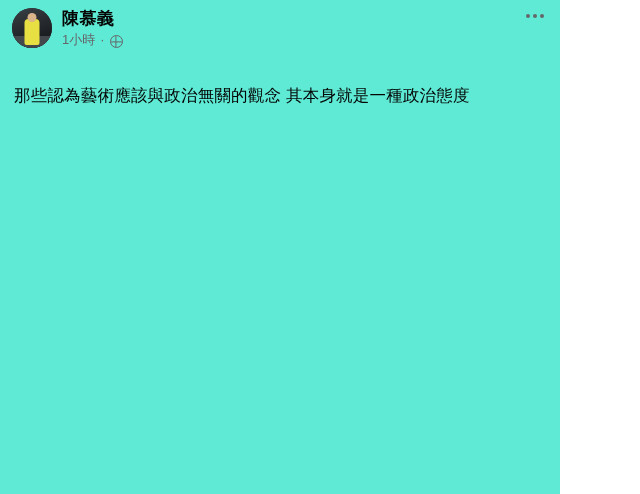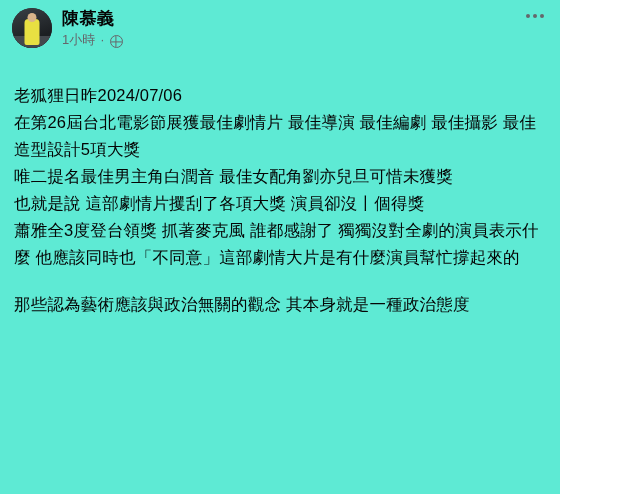--- a/index.html
+++ b/index.html
@@ -186,21 +186,16 @@
       </div>
     </div>
     <div class="menu-dots">
       <span></span>
       <span></span>
       <span></span>
     </div>
   </div>
 
   <div class="post-body">
-    <p class="para spaced">老狐狸日昨2024/07/06
-在第26屆台北電影節展獲最佳劇情片 最佳導演 最佳編劇 最佳攝影 最佳造型設計5項大獎
-唯二提名最佳男主角白潤音 最佳女配角劉亦兒旦可惜未獲獎
-也就是說 這部劇情片攫刮了各項大獎 演員卻沒丨個得獎
-蕭雅全3度登台領獎 抓著麥克風 誰都感謝了 獨獨沒對全劇的演員表示什麼 他應該同時也「不同意」這部劇情大片是有什麼演員幫忙撐起來的</p>
     <p class="para spaced">那些認為藝術應該與政治無關的觀念 其本身就是一種政治態度</p>
   </div>
 
 </div>
 
 </body></html>

